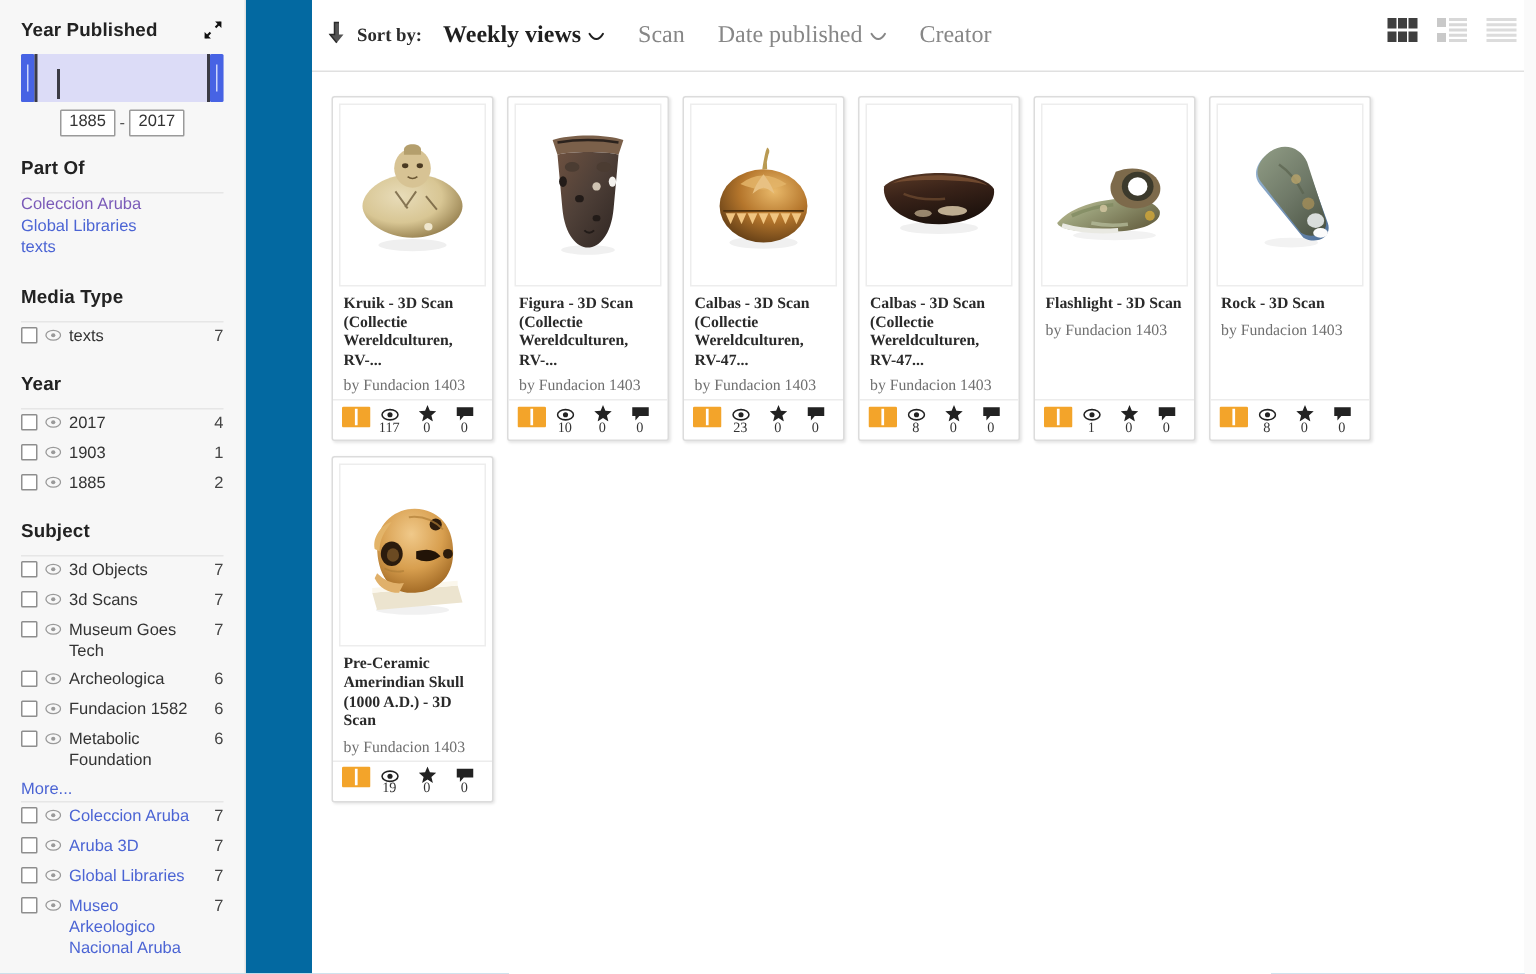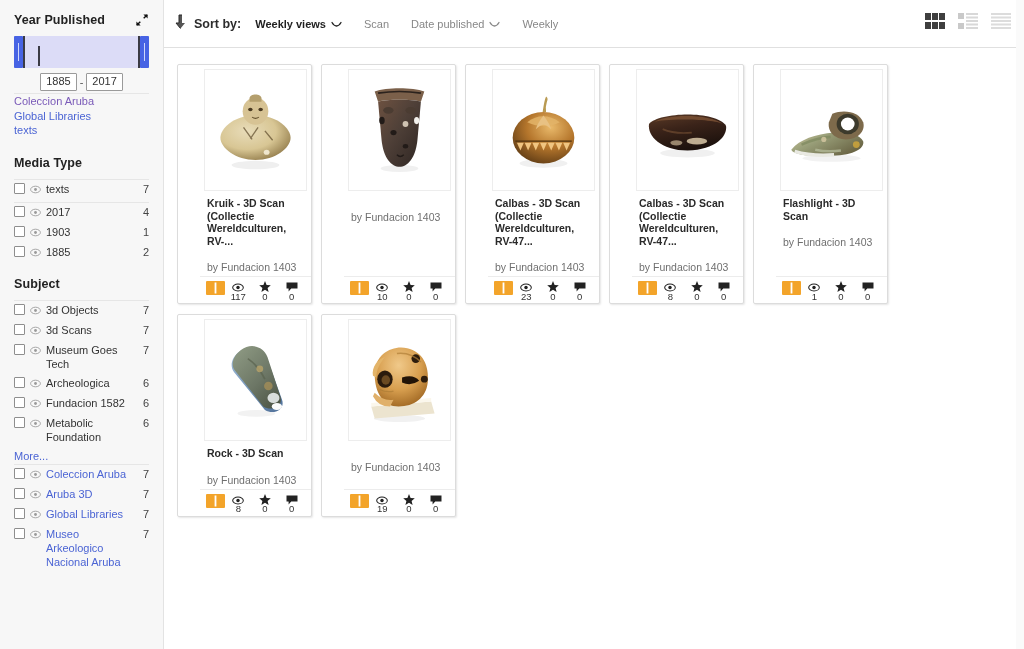--- a/index.html
+++ b/index.html
@@ -8,21 +8,22 @@
     width: 1024px; height: 649px;
     overflow: hidden;
     background: #ffffff;
     font-family: "Liberation Sans", sans-serif;
     -webkit-font-smoothing: antialiased;
   }
   #app {
     width: 1024px; height: 649px;
     position: relative;
     display: flex;
-    background: #84cc16;
+    background: #0369a1;
+    gap: 44px;
   }
 
   
   #sidebar {
     width: 164px;
     min-width: 164px;
     height: 649px;
     background: #f7f7f7;
     border-right: 1px solid #e3e3e3;
     padding: 0 14px;
@@ -138,35 +139,36 @@
     color: #4b64d4; font-size: 11px; display:block; padding-top: 3px; text-decoration:none;
   }
 
   
   #main {
     flex: 1 1 auto;
     height: 649px;
     background: #ffffff;
     position: relative;
     overflow: hidden;
+    font-family: Liberation Serif, serif;
   }
   #toolbar {
     height: 48px;
     border-bottom: 1px solid #e0e0e0;
     display: flex;
     align-items: center;
     padding: 0 12px 0 11px;
     background: #fff;
   }
   .sort-icon { margin-right: 6px; display:block; }
   .sort-label {
     font-size: 12.5px; font-weight: bold; color: #2c2c2c; margin-right: 14px;
   }
   .sort-opt {
-    font-size: 11px;
+    font-size: 16px;
     color: #878787;
     margin-right: 22px;
     display: flex;
     align-items: flex-start;
     cursor: pointer;
     white-space: nowrap;
   }
   .sort-opt.active { color: #1f1f1f; font-weight: bold; }
   .sort-opt .chev { margin-left: 5px; display:block; }
   .toolbar-spacer { flex: 1 1 auto; }
@@ -175,29 +177,28 @@
 
   
   #results {
     padding: 16px 13px 0 13px;
     display: flex;
     flex-wrap: wrap;
     gap: 10px 9px;
     align-content: flex-start;
   }
   .card {
-    width: 135px;
+    width: 108px;
     background: #fff;
     border: 1px solid #dcdcdc;
     border-radius: 2px;
     box-shadow: 1px 1px 2px rgba(0,0,0,.10);
     display: flex;
     flex-direction: column;
     overflow: hidden;
-    padding-left: 22px;
   }
   .thumb {
     height: 122px;
     margin: 4px 4px 0 4px;
     background: #ffffff;
     border: 1px solid #ededed;
     position: relative;
     overflow: hidden;
     display:flex; align-items:center; justify-content:center;
   }
@@ -211,21 +212,21 @@
     font-weight: bold;
     color: #2a2a2a;
     line-height: 12.6px;
     overflow: hidden;
     word-break: break-word;
   }
   .card-by {
     font-size: 10.5px;
     color: #6f6f6f;
     line-height: 13px;
-    margin-top: 14px;
+    margin-top: 4px;
   }
   .card-foot {
     border-top: 1px solid #ececec;
     height: 27px;
     display: flex;
     align-items: center;
     padding: 0 6px;
   }
   .mediatype-icon { flex: 0 0 auto; display:block; }
   .stat {
@@ -273,20 +274,21 @@
             <span class="grip"></span>
           </div>
       </div>
       <div class="slider-inputs">
         <span class="yr">1885</span>
         <span class="dash">-</span>
         <span class="yr">2017</span>
       </div>
     </div>
 
+    <div class="facet-head">Part Of</div>
     <div class="facet-rule"></div>
     <div class="facet-links">
       <a href="#" class="visited">Coleccion Aruba</a>
       <a href="#">Global Libraries</a>
       <a href="#">texts</a>
     </div>
 
     <div class="facet-head">Media Type</div>
     <div class="facet-rule"></div>
     <div>
@@ -296,20 +298,21 @@
           <svg width="11" height="9" viewBox="0 0 14 10">
               <ellipse cx="7" cy="5" rx="6.2" ry="4.2" fill="none" stroke="#9a9a9a" stroke-width="1.1"></ellipse>
               <circle cx="7" cy="5" r="1.8" fill="#9a9a9a"></circle>
             </svg>
         </span>
         <span class="lbl">texts</span>
         <span class="cnt">7</span>
       </div>
     </div>
 
+    <div class="facet-head">Year</div>
     <div class="facet-rule"></div>
     <div>
       <div class="facet-row">
         <span class="cb"></span>
         <span class="eye"><svg width="11" height="9" viewBox="0 0 14 10">
               <ellipse cx="7" cy="5" rx="6.2" ry="4.2" fill="none" stroke="#9a9a9a" stroke-width="1.1"></ellipse>
               <circle cx="7" cy="5" r="1.8" fill="#9a9a9a"></circle>
             </svg></span>
         <span class="lbl">2017</span>
         <span class="cnt">4</span>
@@ -464,21 +467,21 @@
       <span class="sort-opt">
         <span>Date published</span>
         <span class="chev">
           <svg width="11" height="7" viewBox="0 0 11 7">
               <path d="M1 1.5 Q3 5 5.5 5 Q8 5 10 1.5" fill="none" stroke="#878787" stroke-width="1.3" stroke-linecap="round"></path>
             </svg>
         </span>
       </span>
 
       <span class="sort-opt">
-        <span>Weekly</span>
+        <span>Creator</span>
       </span>
 
       <span class="toolbar-spacer"></span>
 
       <span class="view-toggle">
         <span class="view-btn">
           <svg width="22" height="22" viewBox="0 0 22 22">
             <rect x="1" y="2" width="6" height="7" fill="#3f3f3f"></rect>
             <rect x="8" y="2" width="6" height="7" fill="#3f3f3f"></rect>
             <rect x="15" y="2" width="6" height="7" fill="#3f3f3f"></rect>
@@ -584,20 +587,21 @@
             <ellipse cx="38.5" cy="48" rx="3.2" ry="4.4" fill="#221b18"></ellipse>
             <ellipse cx="79" cy="48" rx="3" ry="4.2" fill="#f4f2ee"></ellipse>
             <circle cx="66" cy="52" r="3.4" fill="#cfc3b2"></circle>
             <ellipse cx="52" cy="62" rx="3.6" ry="3" fill="#221b18"></ellipse>
             <ellipse cx="66" cy="78" rx="3.2" ry="2.6" fill="#221b18"></ellipse>
             <path d="M56 88 q4 4 8 0" stroke="#221b18" stroke-width="1.6" fill="none"></path>
             <path d="M34 16 q25 -4 50 0" stroke="#2b221d" stroke-width="2" fill="none"></path>
           </svg>
         </div>
         <div class="card-body">
+          <div class="card-title">Figura - 3D Scan (Collectie Wereldculturen, RV-...</div>
           <div class="card-by">by Fundacion 1403</div>
         </div>
         <div class="card-foot">
           <span class="mediatype-icon">
             <svg width="19" height="14" viewBox="0 0 19 14">
                 <rect x="0" y="0" width="19" height="14" rx="1" fill="#f3a42a"></rect>
                 <rect x="8.6" y="1.5" width="1.8" height="11" fill="#ffffff"></rect>
               </svg>
           </span>
           <span class="stat">
@@ -865,20 +869,21 @@
             <ellipse cx="43" cy="59" rx="5" ry="5.5" fill="#6b4a22"></ellipse>
             <path d="M62 56 q14 -4 20 4 q-10 7 -20 2 Z" fill="#221407"></path>
             <path d="M30 74 q10 10 22 8 l-4 8 q-14 0 -20 -12 Z" fill="#e0b06a"></path>
             <circle cx="78" cy="34" r="5" fill="#2d1c0c"></circle>
             <circle cx="88" cy="58" r="4" fill="#2d1c0c"></circle>
             <path d="M56 28 q16 -2 28 10" stroke="#b07f38" stroke-width="1.6" fill="none" opacity=".7"></path>
             <path d="M36 70 q8 4 16 2" stroke="#a87a34" stroke-width="1.4" fill="none" opacity=".6"></path>
           </svg>
         </div>
         <div class="card-body">
+          <div class="card-title">Pre-Ceramic Amerindian Skull (1000 A.D.) - 3D Scan</div>
           <div class="card-by">by Fundacion 1403</div>
         </div>
         <div class="card-foot">
           <span class="mediatype-icon">
             <svg width="19" height="14" viewBox="0 0 19 14">
                 <rect x="0" y="0" width="19" height="14" rx="1" fill="#f3a42a"></rect>
                 <rect x="8.6" y="1.5" width="1.8" height="11" fill="#ffffff"></rect>
               </svg>
           </span>
           <span class="stat">

